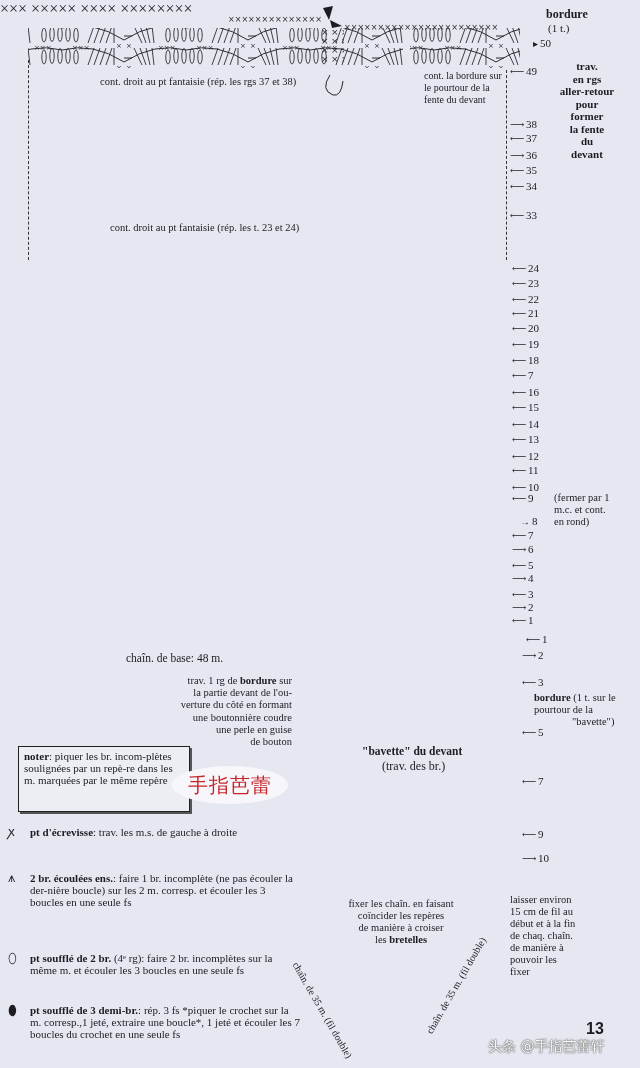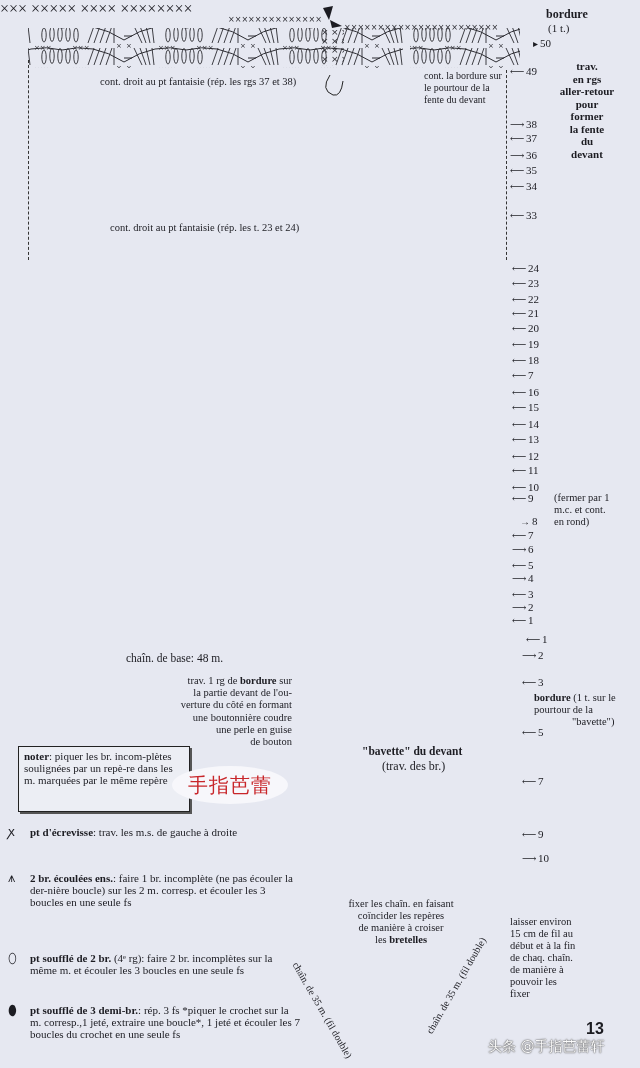--- a/index.html
+++ b/index.html
@@ -247,21 +247,21 @@
 <div class="abs t" style="left:336px;top:898px;width:130px;text-align:center;font-size:10.5px;line-height:12px;">
   <div>fixer les chaîn. en faisant</div>
   <div>coïncider les repères</div>
   <div>de manière à croiser</div>
   <div><span>les </span><b>bretelles</b></div>
 </div>
 
 <div class="abs t" style="left:300px;top:960px;font-size:10px;transform:rotate(60deg);transform-origin:left top;white-space:nowrap;">chaîn. de 35 m. (fil double)</div>
 <div class="abs t" style="left:424px;top:1030px;font-size:10px;transform:rotate(-60deg);transform-origin:left top;white-space:nowrap;">chaîn. de 35 m. (fil double)</div>
 
-<div class="abs t" style="left:510px;top:916px;font-size:10.5px;line-height:12px;">
+<div class="abs t" style="left:510px;top:894px;font-size:10.5px;line-height:12px;">
   <div>laisser environ</div>
   <div>15 cm de fil au</div>
   <div>début et à la fin</div>
   <div>de chaq. chaîn.</div>
   <div>de manière à</div>
   <div>pouvoir les</div>
   <div>fixer</div>
 </div>
 
 

